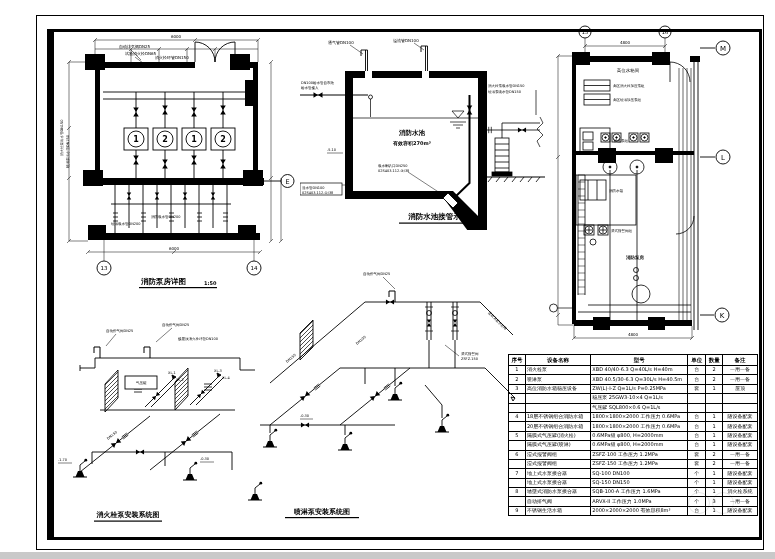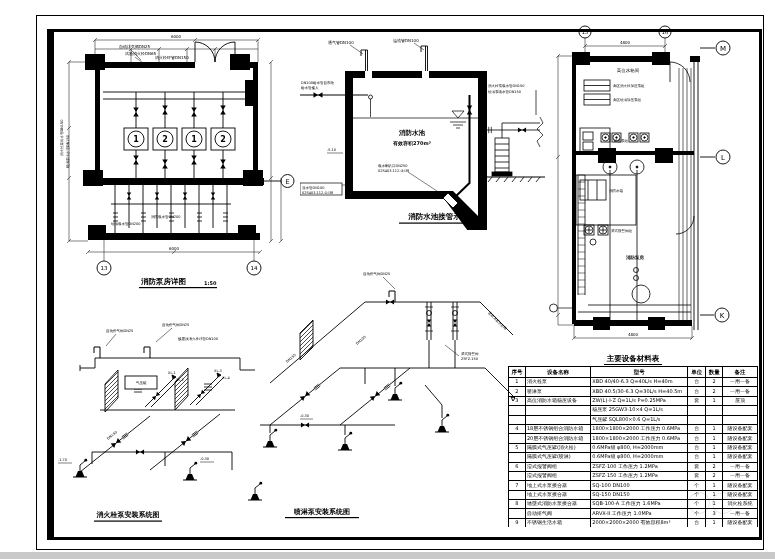--- a/index.html
+++ b/index.html
@@ -390,23 +390,20 @@
       <text transform="translate(42,98) rotate(-39)">DN150</text>
       <text transform="translate(112,80) rotate(-39)">DN100</text>
       <text x="55" y="152">-0.30</text>
     </g>
     <path d="M138,12 L150,24 M214,91 L200,80 M55,154 H68" stroke="#000" stroke-width="0.5" fill="none"></path>
     <text x="77" y="249" font-size="7" font-weight="bold" text-anchor="middle">喷淋泵安装系统图</text>
     <rect x="40" y="252" width="74" height="1.2" fill="#000"></rect>
   </svg>
 
   <div id="table-wrap">
-    <div id="table-title">
-      <span>主要设备材料表</span>
-    </div>
     <table id="mat-table">
       <colgroup>
         <col style="width:16px">
           <col style="width:62px">
           <col style="width:92px">
         <col style="width:17px">
           <col style="width:16px">
           <col style="width:33px">
       </colgroup>
       <thead>

